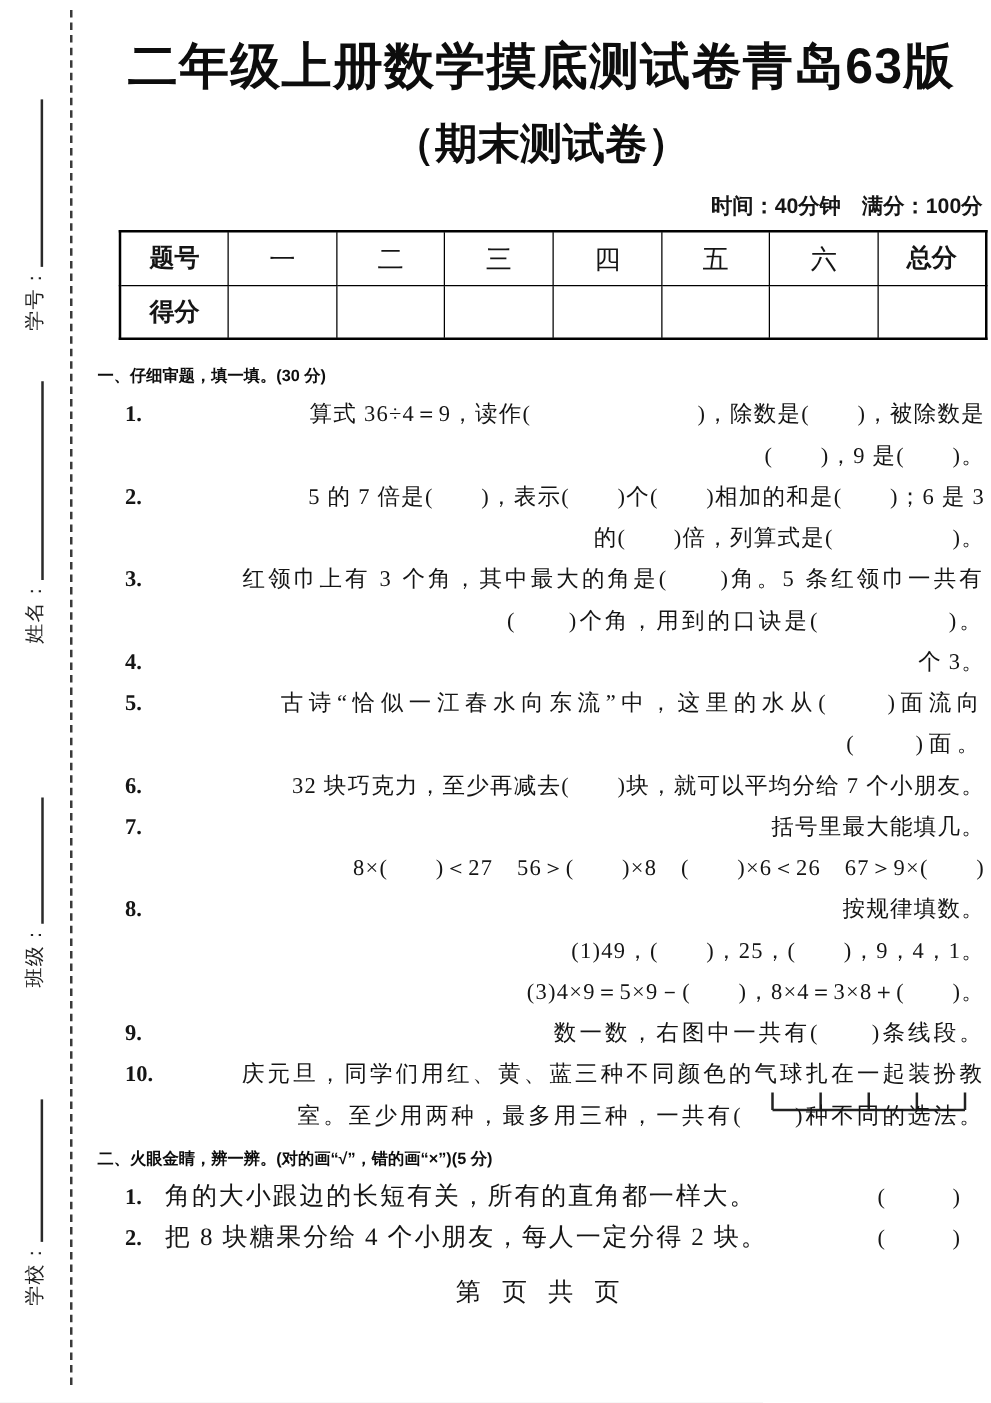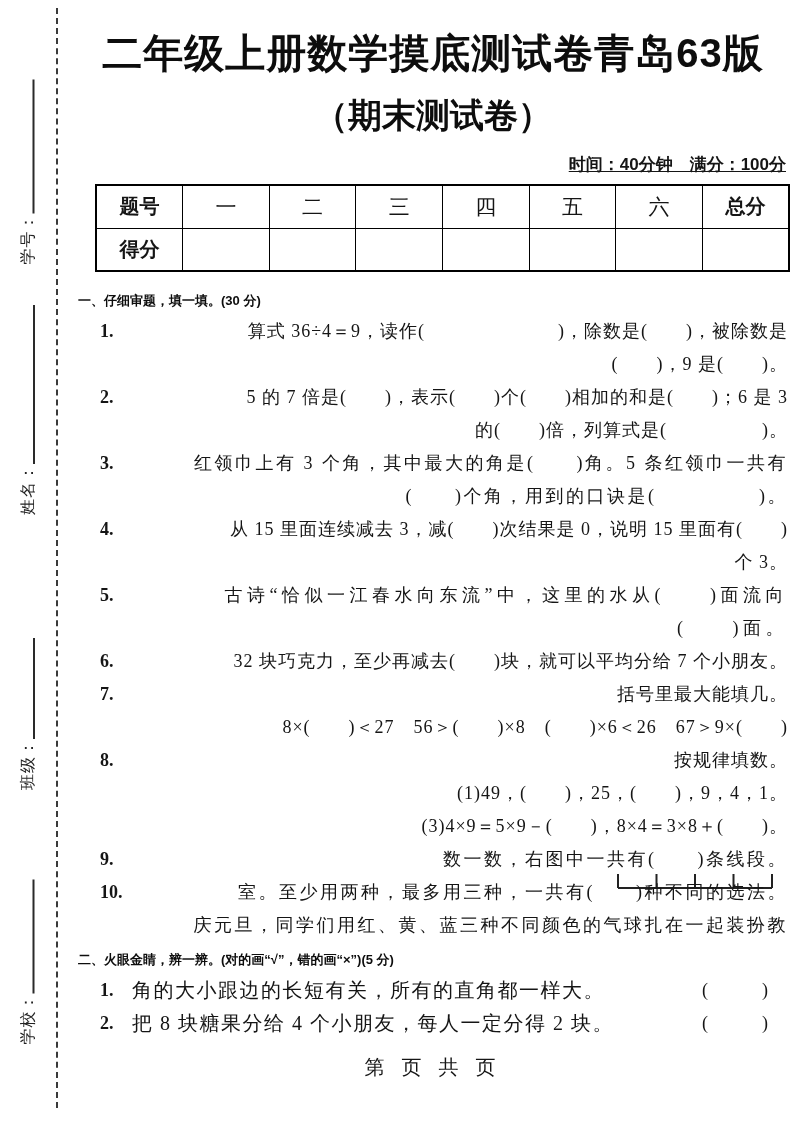--- a/index.html
+++ b/index.html
@@ -68,21 +68,20 @@
     color: #0d0d0d;
   }
   .meta {
     margin-top: 18px;
     font-family: "Liberation Sans", "DejaVu Sans", sans-serif;
     font-weight: bold;
     font-size: 17px;
     line-height: 21px;
     text-align: right;
     padding-right: 2px;
-    text-decoration: underline;
   }
 
   table.score-table {
     margin-top: 9px;
     margin-left: 17px;
     width: 695px;
     border-collapse: collapse;
     table-layout: fixed;
     border: 2px solid #000;
   }
@@ -227,21 +226,20 @@
       <span class="qnum">3.</span>
       <div class="qbody">
         <div class="qline ls2">红领巾上有 3 个角，其中最大的角是(　　)角。5 条红领巾一共有</div>
         <div class="qline ls2">(　　)个角，用到的口诀是(　　　　　)。</div>
       </div>
     </div>
 
     <div class="q">
       <span class="qnum">4.</span>
       <div class="qbody">
-        <div class="qline">从 15 里面连续减去 3，减(　　)次结果是 0，说明 15 里面有(　　)</div>
         <div class="qline">个 3。</div>
       </div>
     </div>
 
     <div class="q">
       <span class="qnum">5.</span>
       <div class="qbody">
         <div class="qline ls4">古诗“恰似一江春水向东流”中，这里的水从(　　)面流向</div>
         <div class="qline ls4">(　　)面。</div>
       </div>
@@ -274,22 +272,22 @@
     <div class="q">
       <span class="qnum">9.</span>
       <div class="qbody">
         <div class="qline ls2">数一数，右图中一共有(　　)条线段。</div>
       </div>
     </div>
 
     <div class="q">
       <span class="qnum">10.</span>
       <div class="qbody">
+        <div class="qline ls2">庆元旦，同学们用红、黄、蓝三种不同颜色的气球扎在一起装扮教</div>
         <div class="qline ls2">室。至少用两种，最多用三种，一共有(　　)种不同的选法。</div>
-        <div class="qline ls2">庆元旦，同学们用红、黄、蓝三种不同颜色的气球扎在一起装扮教</div>
       </div>
     </div>
 
     <div class="sec-title s2">二、火眼金睛，辨一辨。(对的画“√”，错的画“×”)(5 分)</div>
 
     <div class="tf">
       <span class="qnum">1.</span>
       <span class="tf-text">角的大小跟边的长短有关，所有的直角都一样大。</span>
       <span class="tf-ans">(　　)</span>
     </div>

